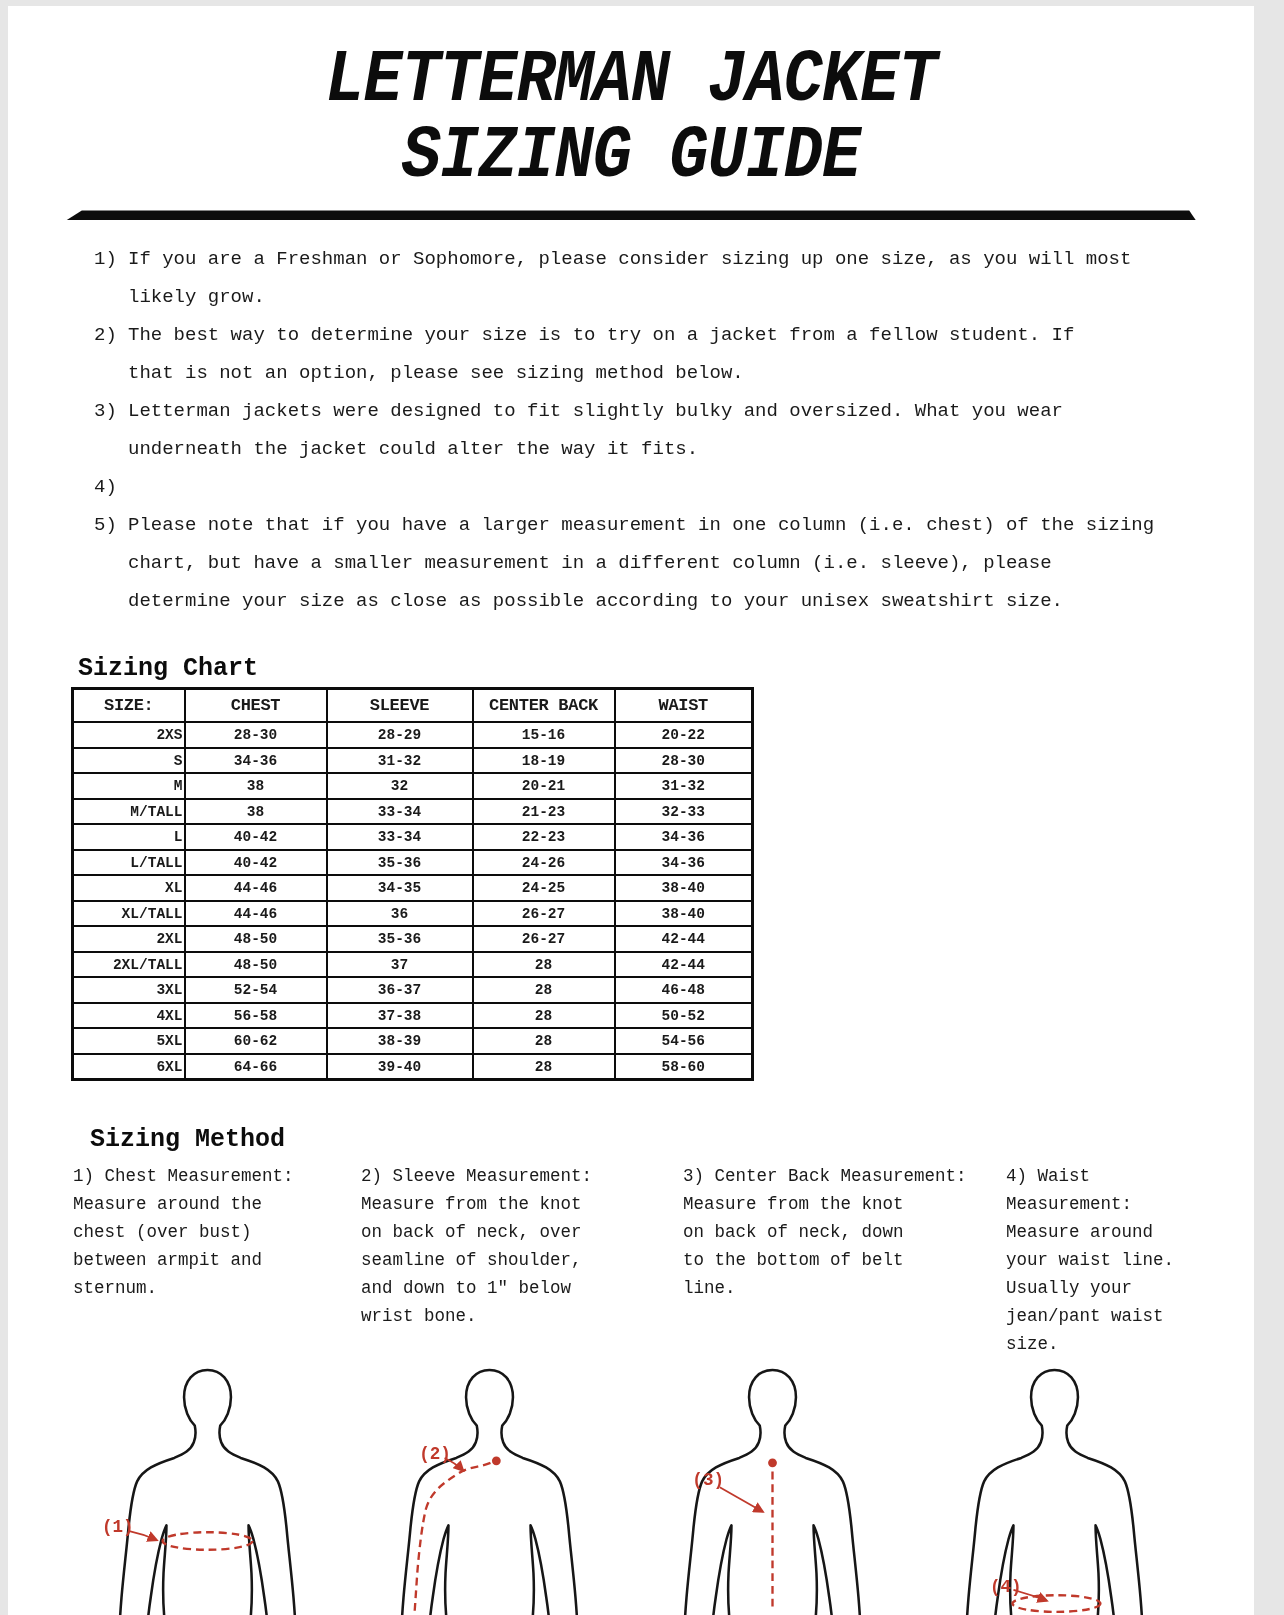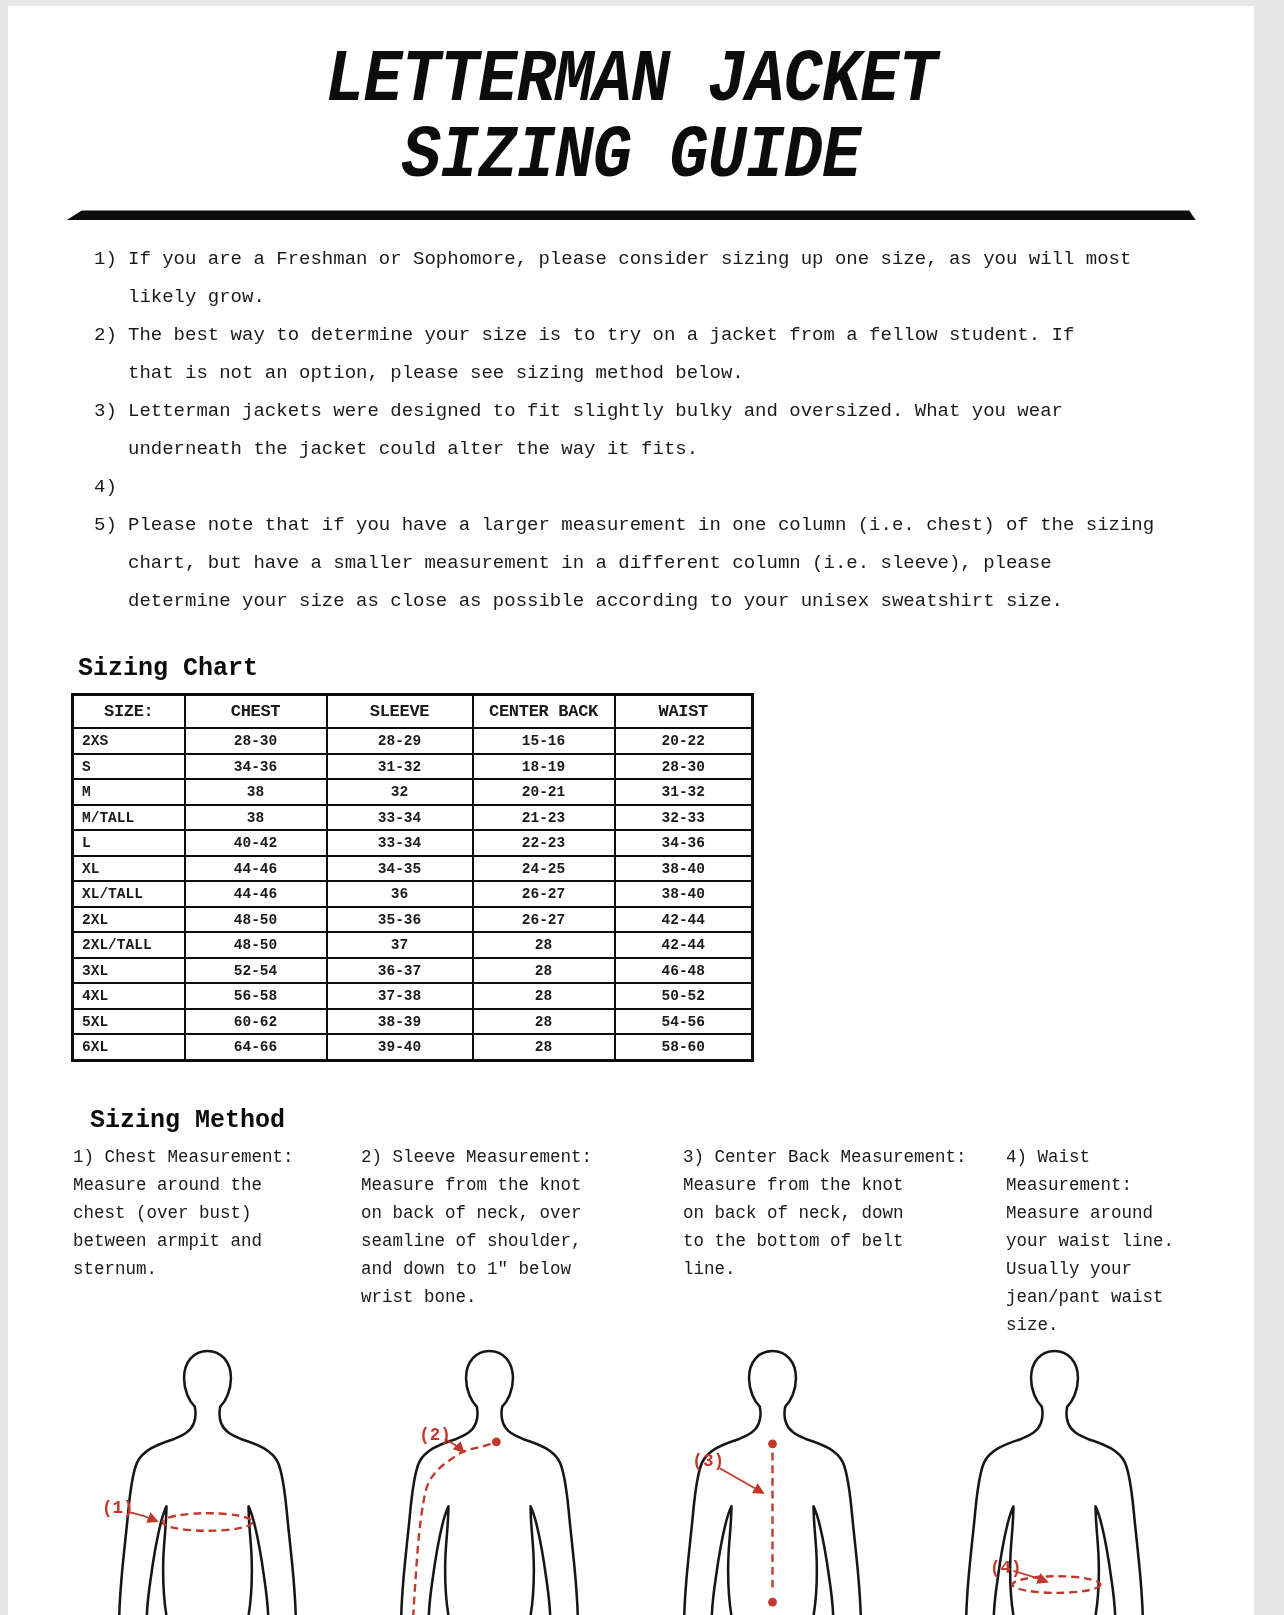--- a/index.html
+++ b/index.html
@@ -14,28 +14,28 @@
            clip-path:polygon(1.4% 0,99.4% 0,100% 100%,0 100%);}
   
   .notes{margin:4px 0 0 28px;}
   .note{display:flex;font-size:19px;line-height:38px;}
   .note-num{flex:none;width:34px;}
   .note-text{max-width:1040px;}
   .note:nth-child(2) .note-text{max-width:950px;}
   .note:nth-child(3) .note-text{max-width:1055px;}
   .note:nth-child(5) .note-text{max-width:1035px;}
   
-  .section-heading{font-size:25px;font-weight:bold;color:#0c0c0c;margin:34px 0 10px 12px;}
+  .section-heading{font-size:25px;font-weight:bold;color:#0c0c0c;margin:34px 0 4px 12px;}
   table.size-table{border-collapse:collapse;table-layout:fixed;width:680px;margin-left:5px;
                    border:3px solid #0c0c0c;padding-left:34px;}
   .size-table th,.size-table td{border:2px solid #0c0c0c;font-weight:bold;white-space:nowrap;overflow:hidden;}
   .size-table th{font-size:17px;height:29px;text-align:center;letter-spacing:-0.3px;}
   .size-table td{font-size:14.5px;height:21.5px;text-align:center;}
   .size-table td:first-child,.size-table th:first-child{width:112px;}
-  .size-table td:first-child{text-align:left;padding-left:8px;}
+  .size-table td:first-child{text-align:right;padding-left:8px;}
   .size-table col.c1{width:112px}.size-table col.c2{width:142px}
   .size-table col.c3{width:146px}.size-table col.c4{width:142px}.size-table col.c5{width:138px}
   
   .method-heading{margin:44px 0 8px 24px;}
   .methods{display:grid;grid-template-columns:288px 322px 323px 1fr;margin-left:7px;}
   .method{font-size:17.5px;line-height:28px;}
   .method .mtext{max-width:252px;}
   
   .figures{display:grid;grid-template-columns:repeat(4,1fr);margin-top:6px;}
   .figure{display:flex;justify-content:center;}
@@ -138,20 +138,27 @@
             <td>32-33</td>
           </tr>
           <tr>
             <td>L</td>
             <td>40-42</td>
             <td>33-34</td>
             <td>22-23</td>
             <td>34-36</td>
           </tr>
           <tr>
+            <td>L/TALL</td>
+            <td>40-42</td>
+            <td>35-36</td>
+            <td>24-26</td>
+            <td>34-36</td>
+          </tr>
+          <tr>
             <td>XL</td>
             <td>44-46</td>
             <td>34-35</td>
             <td>24-25</td>
             <td>38-40</td>
           </tr>
           <tr>
             <td>XL/TALL</td>
             <td>44-46</td>
             <td>36</td>

